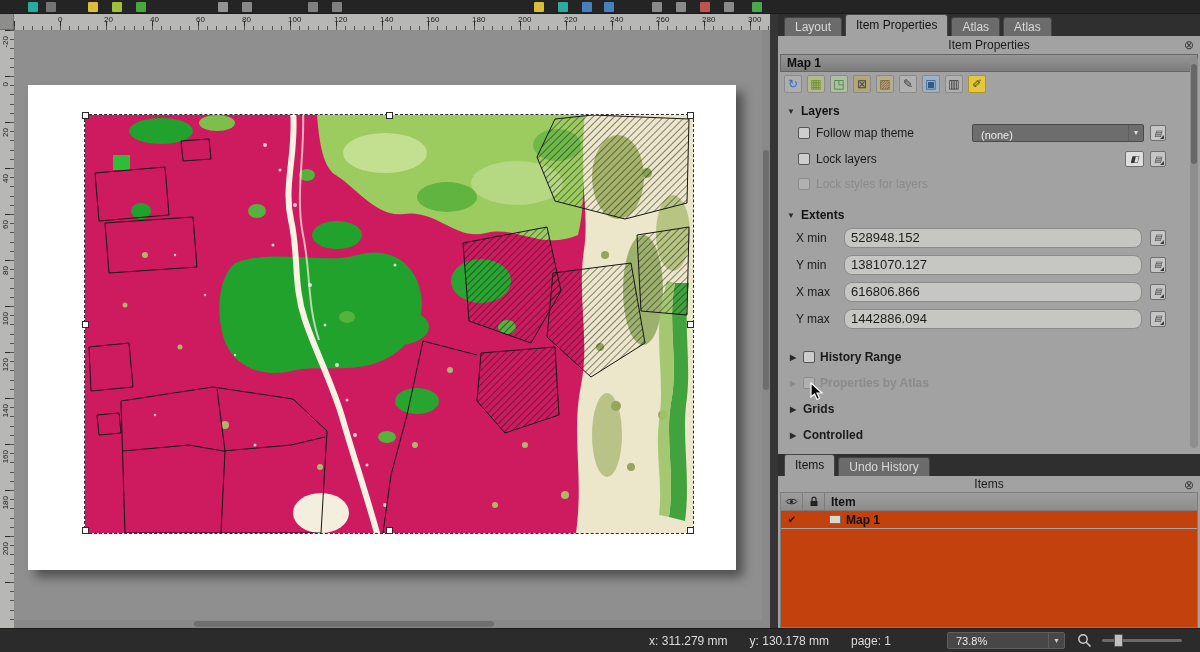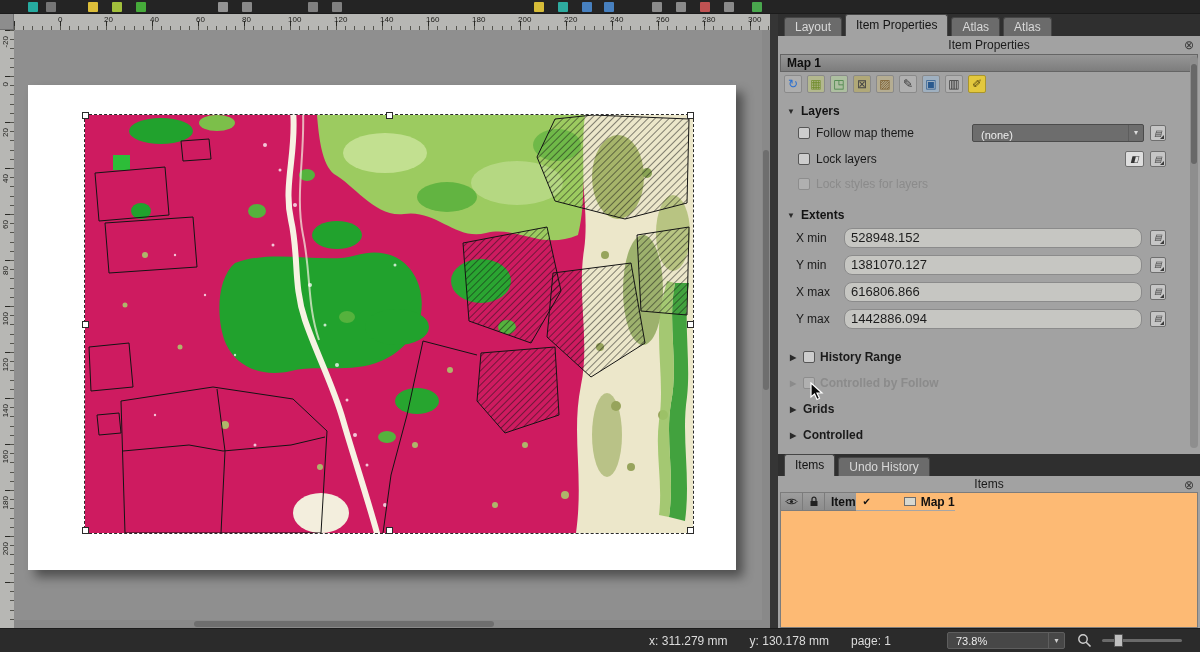--- a/index.html
+++ b/index.html
@@ -71,21 +71,21 @@
   .tool-btn{width:19px;height:16px;flex:none;background:#dedede;border:1px solid #6f6f6f;border-radius:2px;display:flex;align-items:center;justify-content:center;font-size:9px;color:#333}
   .ext-row{height:27px;flex:none;display:flex;align-items:center;gap:8px;padding:0 34px 0 18px}
   .ext-row .xlab{width:40px;flex:none}
   .ext-row input{flex:1;height:20px;background:#c6c6c2;border:1px solid #8b8b8b;border-radius:8px;font-size:13px;color:#1c1c1c;padding:0 6px;font-family:"Liberation Sans",sans-serif}
   .col-row{height:26px;flex:none;display:flex;align-items:center;gap:5px;padding-left:10px;font-weight:bold}
   .col-row.first{margin-top:12px}
   .col-row.disabled{color:#8b8b8b;font-weight:bold}
 
   .items-tabs{margin-top:6px}
   .items-title-row{height:16px;flex:none;position:relative;display:flex;align-items:center;justify-content:center}
-  .items-table{flex:1;margin:0 2px 0 2px;border:1px solid #7c7c7c;display:flex;flex-direction:row;background:#fdba74;min-height:0}
+  .items-table{flex:1;margin:0 2px 0 2px;border:1px solid #7c7c7c;display:flex;flex-direction:column;background:#c2410c;min-height:0}
   .it-head{height:18px;flex:none;display:flex;background:linear-gradient(#9e9e9e,#8c8c8c);border-bottom:1px solid #7c7c7c}
   .icol{width:22px;flex:none;border-right:1px solid #7c7c7c;display:flex;align-items:center;justify-content:center}
   .item-col{flex:1;display:flex;align-items:center;padding-left:6px;font-weight:bold;color:#111}
   .it-row{height:18px;flex:none;display:flex;border-bottom:1px solid #a6a6a6}
   .it-cell{width:22px;flex:none;display:flex;align-items:center;justify-content:center;font-size:10px;color:#111}
   .it-name{flex:1;display:flex;align-items:center;gap:5px;padding-left:4px;font-weight:bold;color:#111}
   .mini-map{width:12px;height:9px;background:#d8d8cf;border:1px solid #6e6e6e}
   .items-fill{flex:1}
   .panel-scroll{position:absolute;right:2px;top:42px;width:8px;height:392px;background:#8e8e8e;border-radius:4px}
   .panel-scroll .thumb{position:absolute;left:1px;top:8px;width:6px;height:100px;background:#686868;border-radius:3px}
@@ -370,21 +370,21 @@
     </div>
 
     <div class="col-row first">
       <span class="arrow">▶</span>
       <span class="cb"></span>
       <span>History Range</span>
     </div>
     <div class="col-row disabled">
       <span class="arrow" style="color:#8b8b8b">▶</span>
       <span class="cb disabled"></span>
-      <span>Controlled by Follow</span>
+      <span>Properties by Atlas</span>
     </div>
     <div class="col-row">
       <span class="arrow">▶</span>
       <span>Grids</span>
     </div>
     <div class="col-row">
       <span class="arrow">▶</span>
       <span>Controlled</span>
     </div>
 

